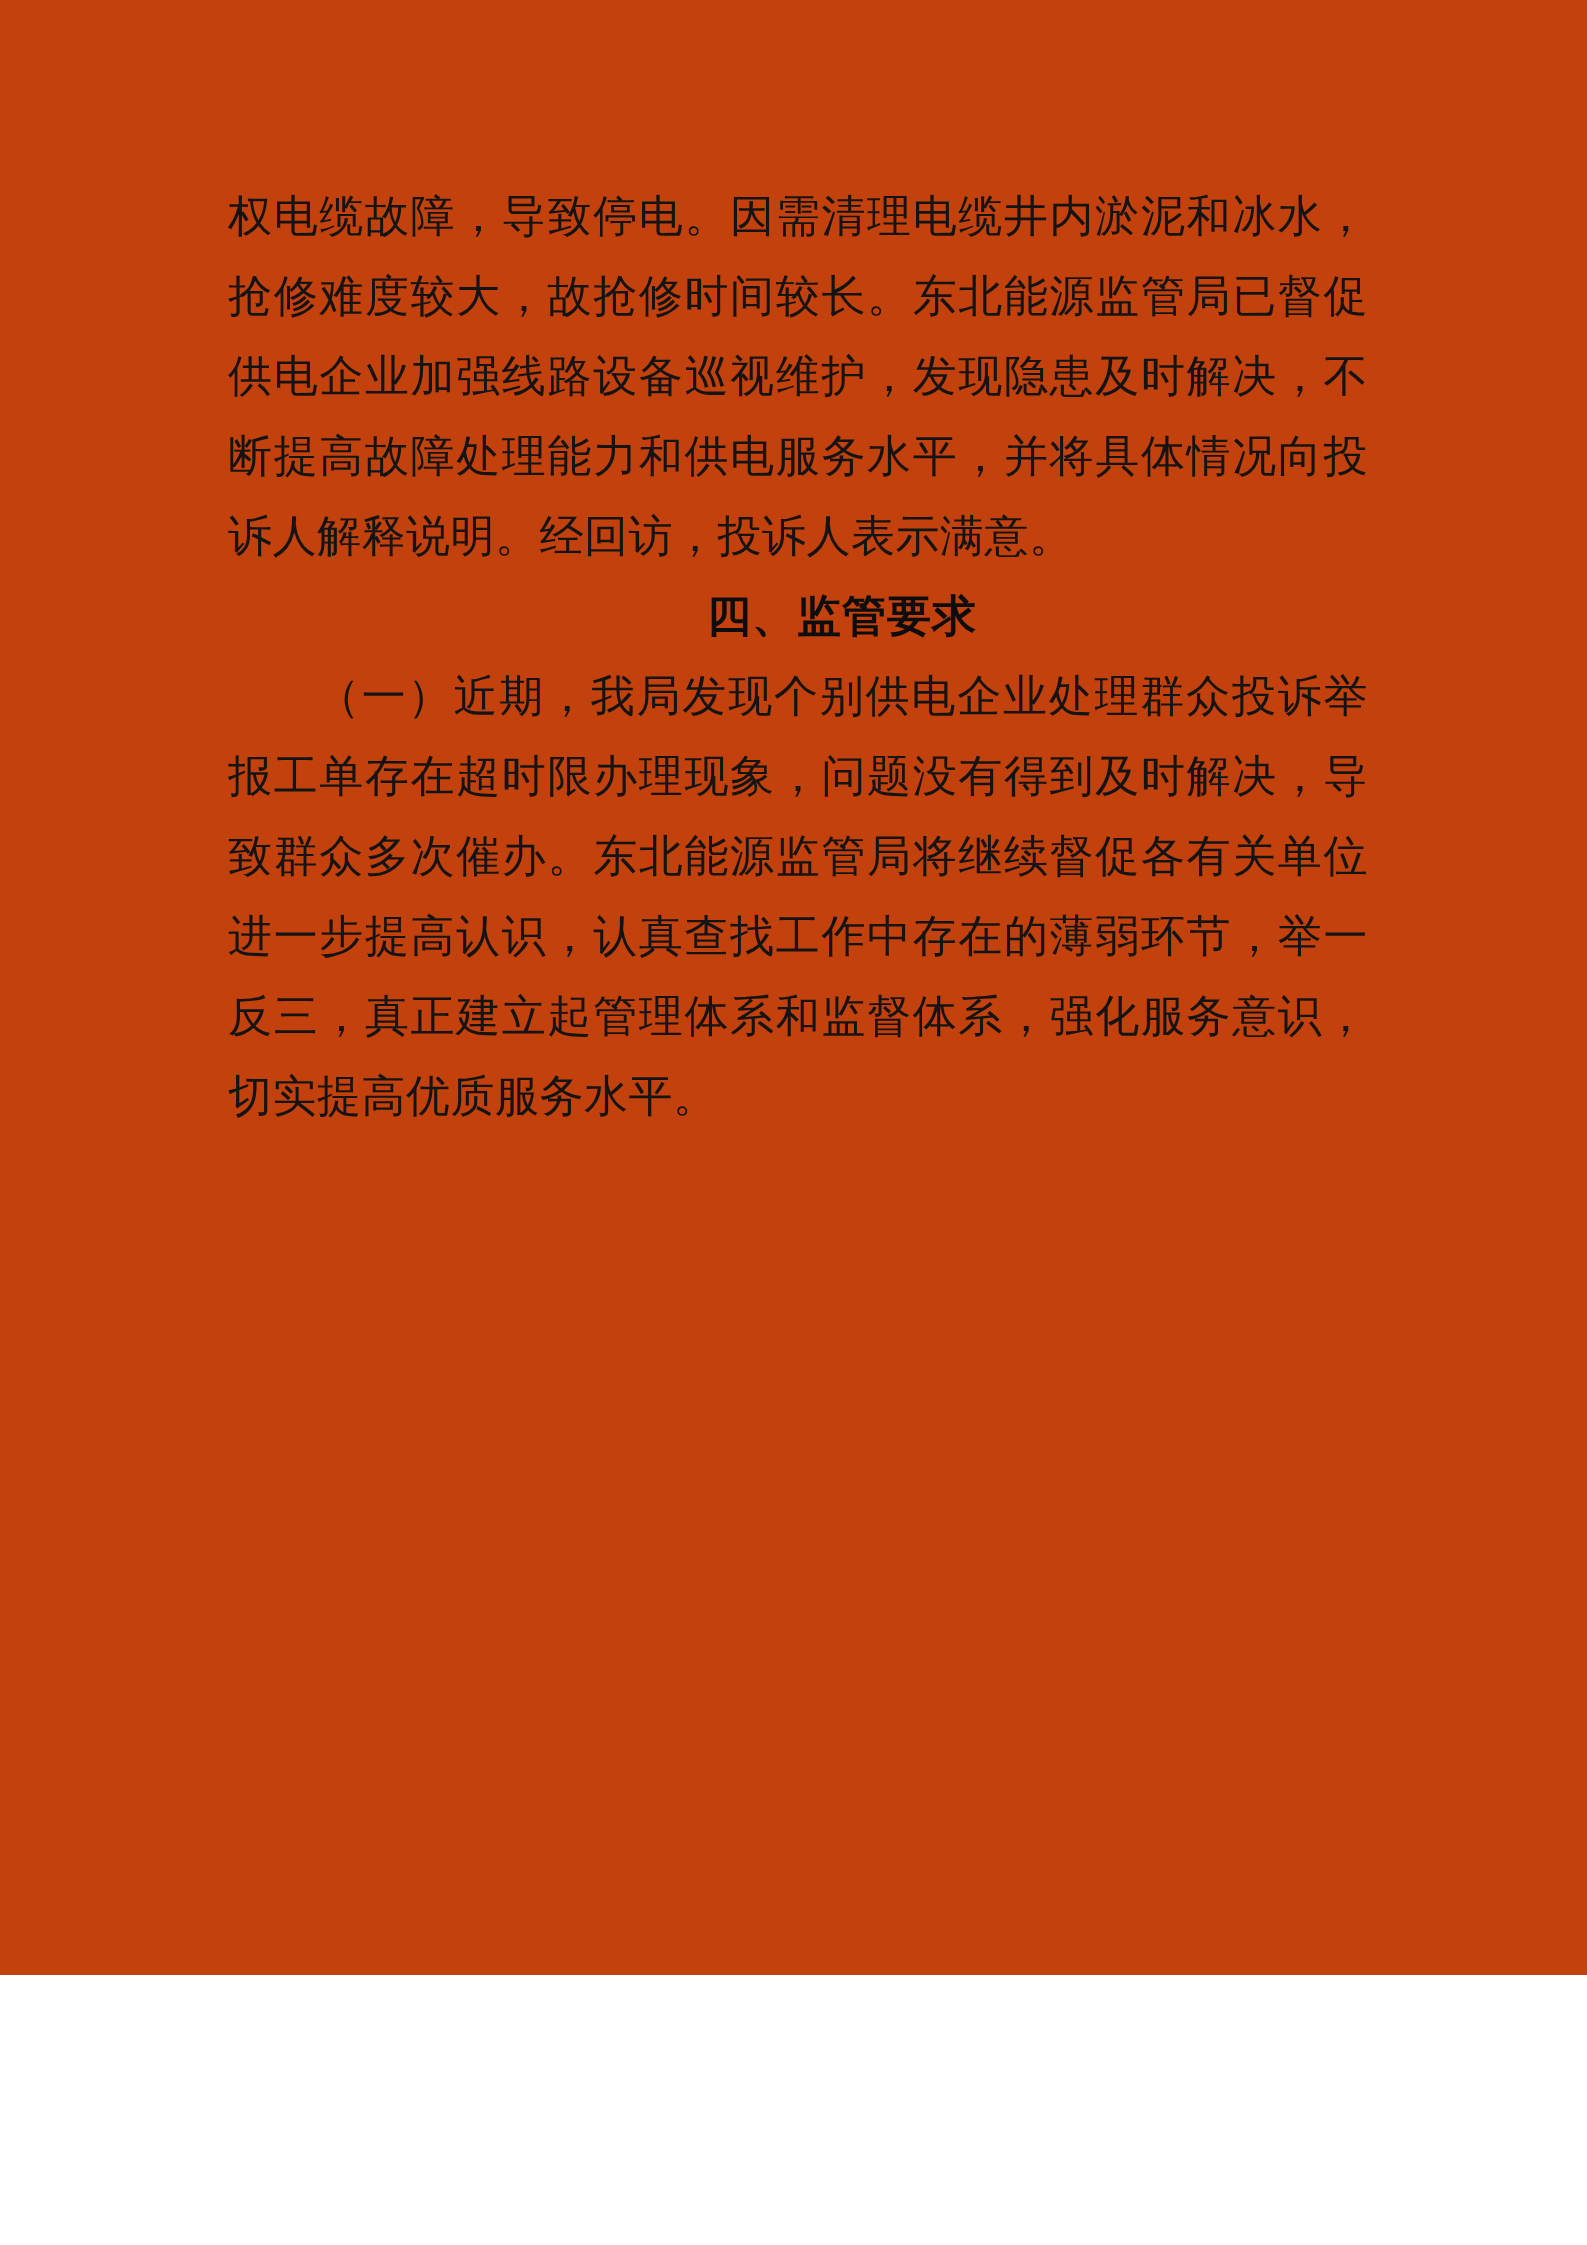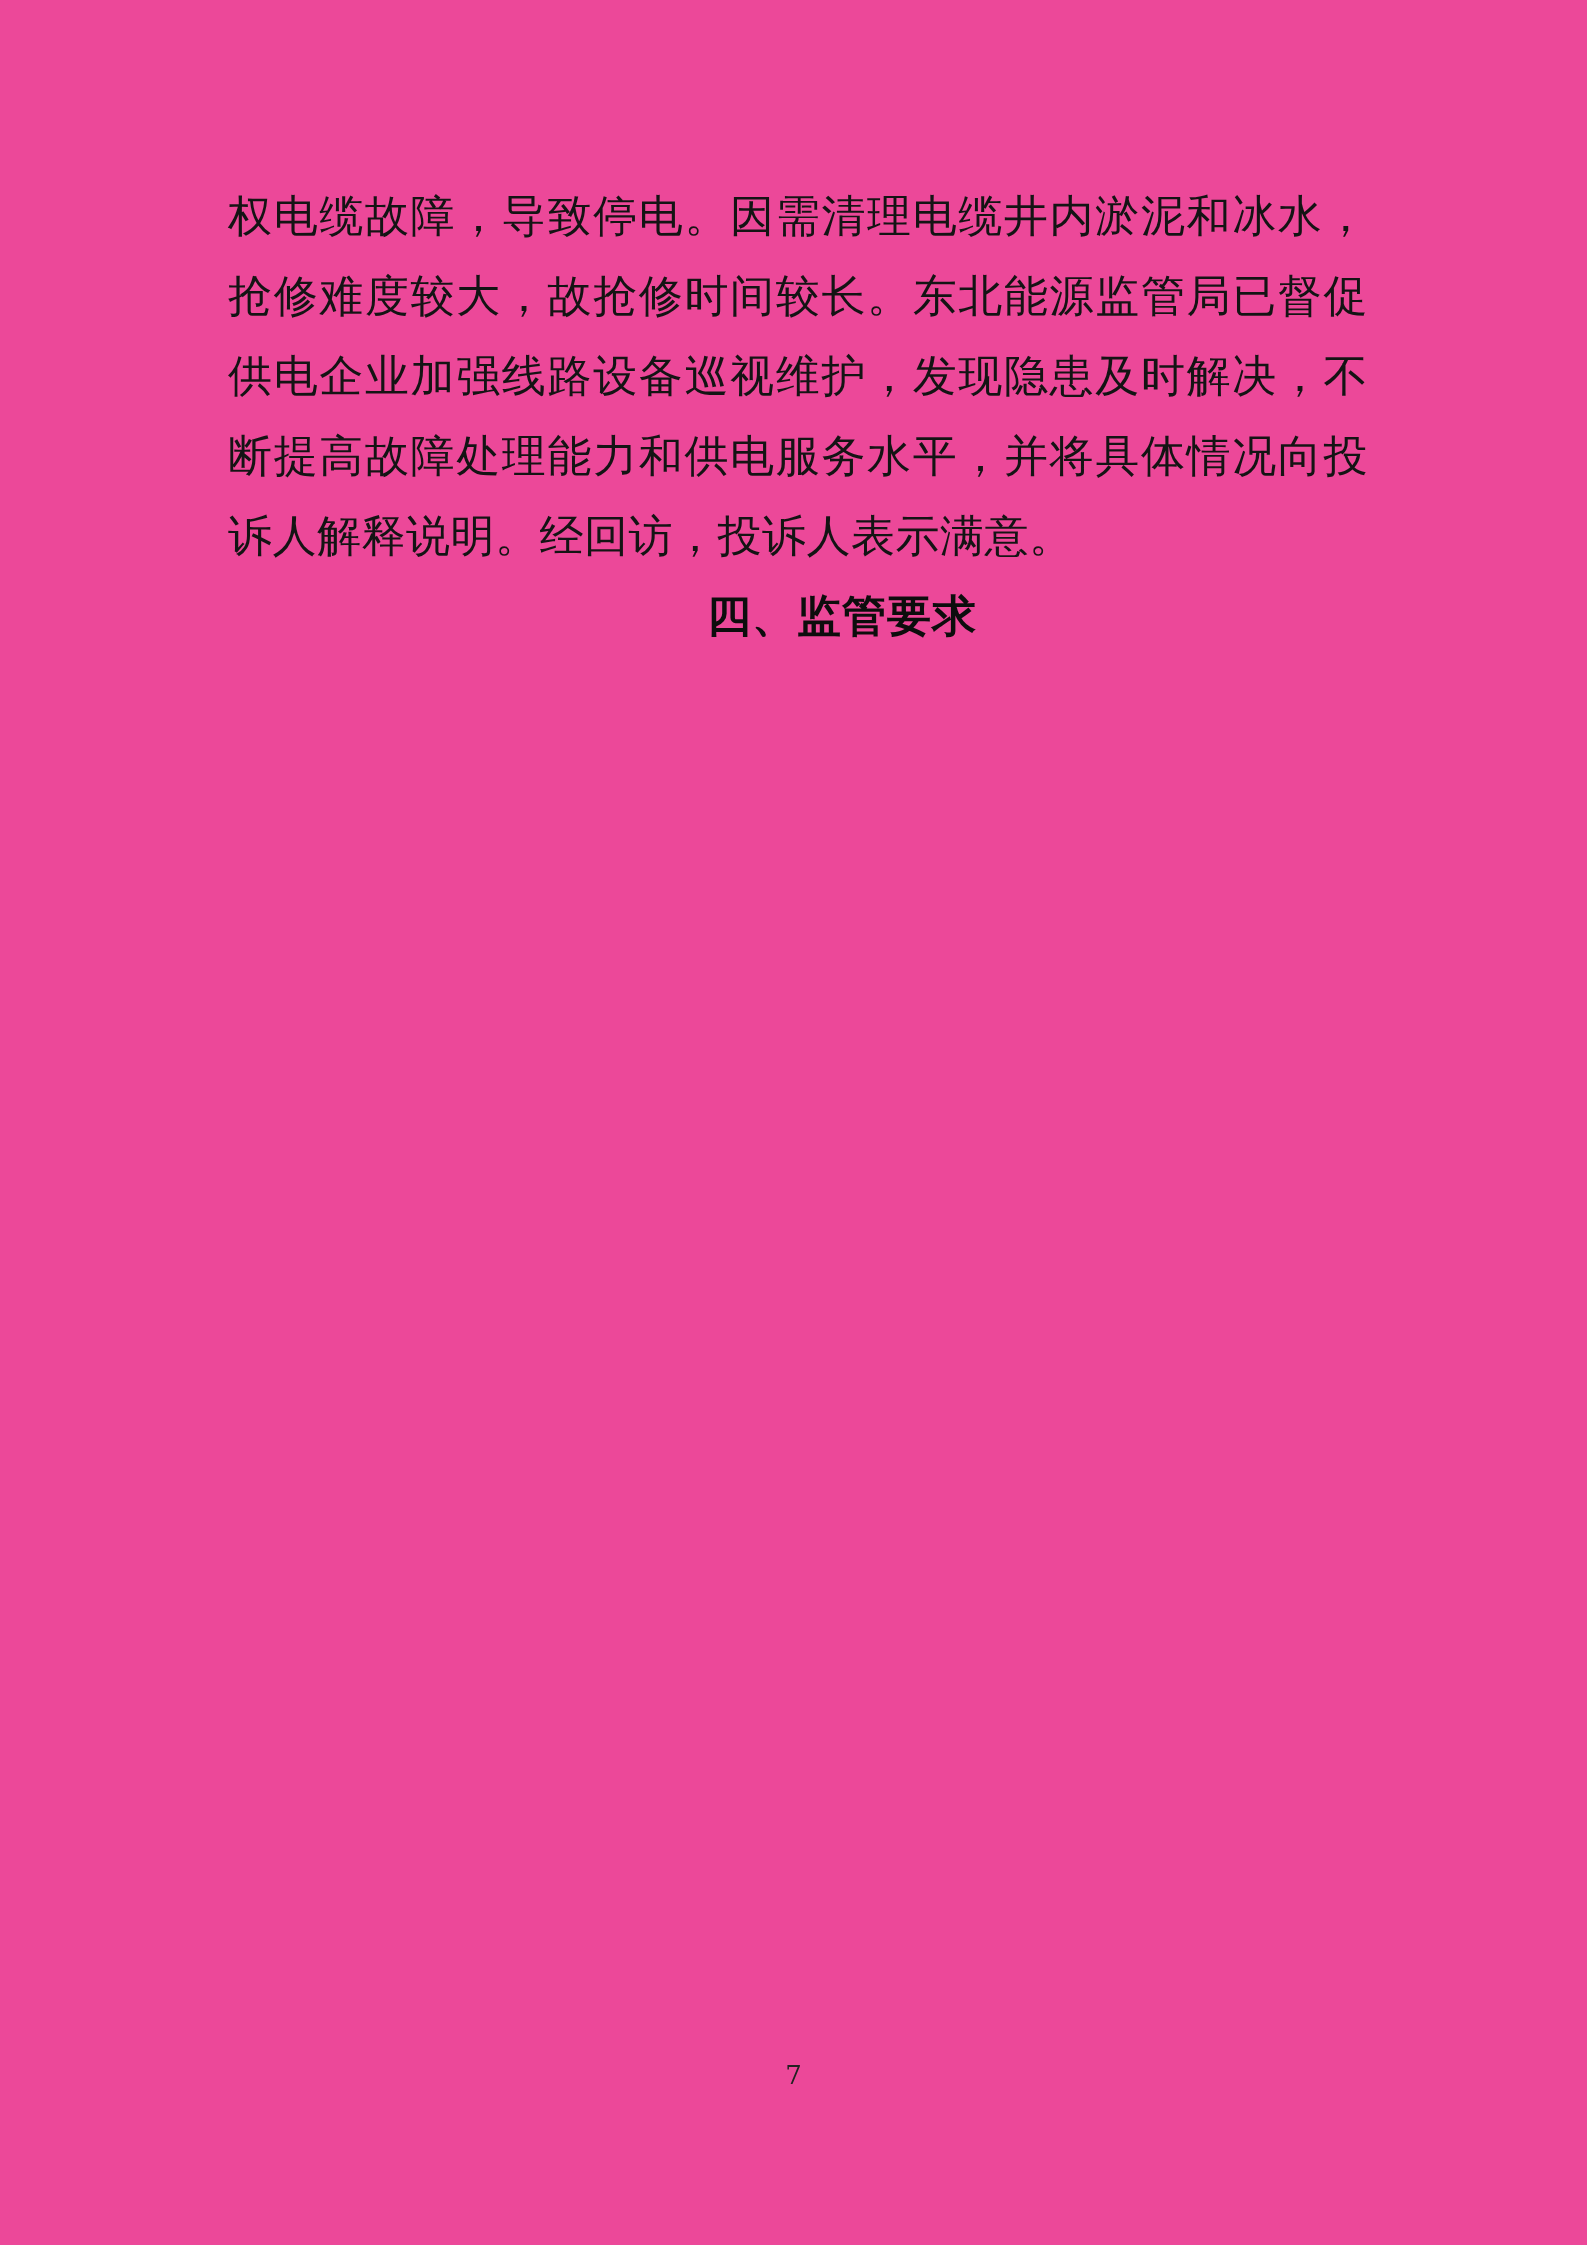--- a/index.html
+++ b/index.html
@@ -7,22 +7,22 @@
     padding: 0;
     background: #ffffff;
   }
   body {
     font-family: "DejaVu Serif", serif;
     color: #1a1a1a;
   }
   .page {
     position: relative;
     width: 1587px;
-    height: 2245px;
-    background: #ec4899;
+    height: 1975px;
+    background: #c2410c;
     box-sizing: border-box;
     overflow: hidden;
   }
   .content {
     position: absolute;
     left: 228px;
     top: 176px;
     width: 1140px;
   }
   .para {
@@ -64,17 +64,18 @@
 <body>
 
 <div class="page">
   <div class="content">
 
     <p class="para">权电缆故障，导致停电。因需清理电缆井内淤泥和冰水，抢修难度较大，故抢修时间较长。东北能源监管局已督促供电企业加强线路设备巡视维护，发现隐患及时解决，不断提高故障处理能力和供电服务水平，并将具体情况向投诉人解释说明。经回访，投诉人表示满意。</p>
 
 
     <h2 class="heading">四、监管要求</h2>
 
+    <p class="para indent">（一）近期，我局发现个别供电企业处理群众投诉举报工单存在超时限办理现象，问题没有得到及时解决，导致群众多次催办。东北能源监管局将继续督促各有关单位进一步提高认识，认真查找工作中存在的薄弱环节，举一反三，真正建立起管理体系和监督体系，强化服务意识，切实提高优质服务水平。</p>
 
   </div>
 
   <div class="page-number">7</div>
 </div>
 
 </body></html>

